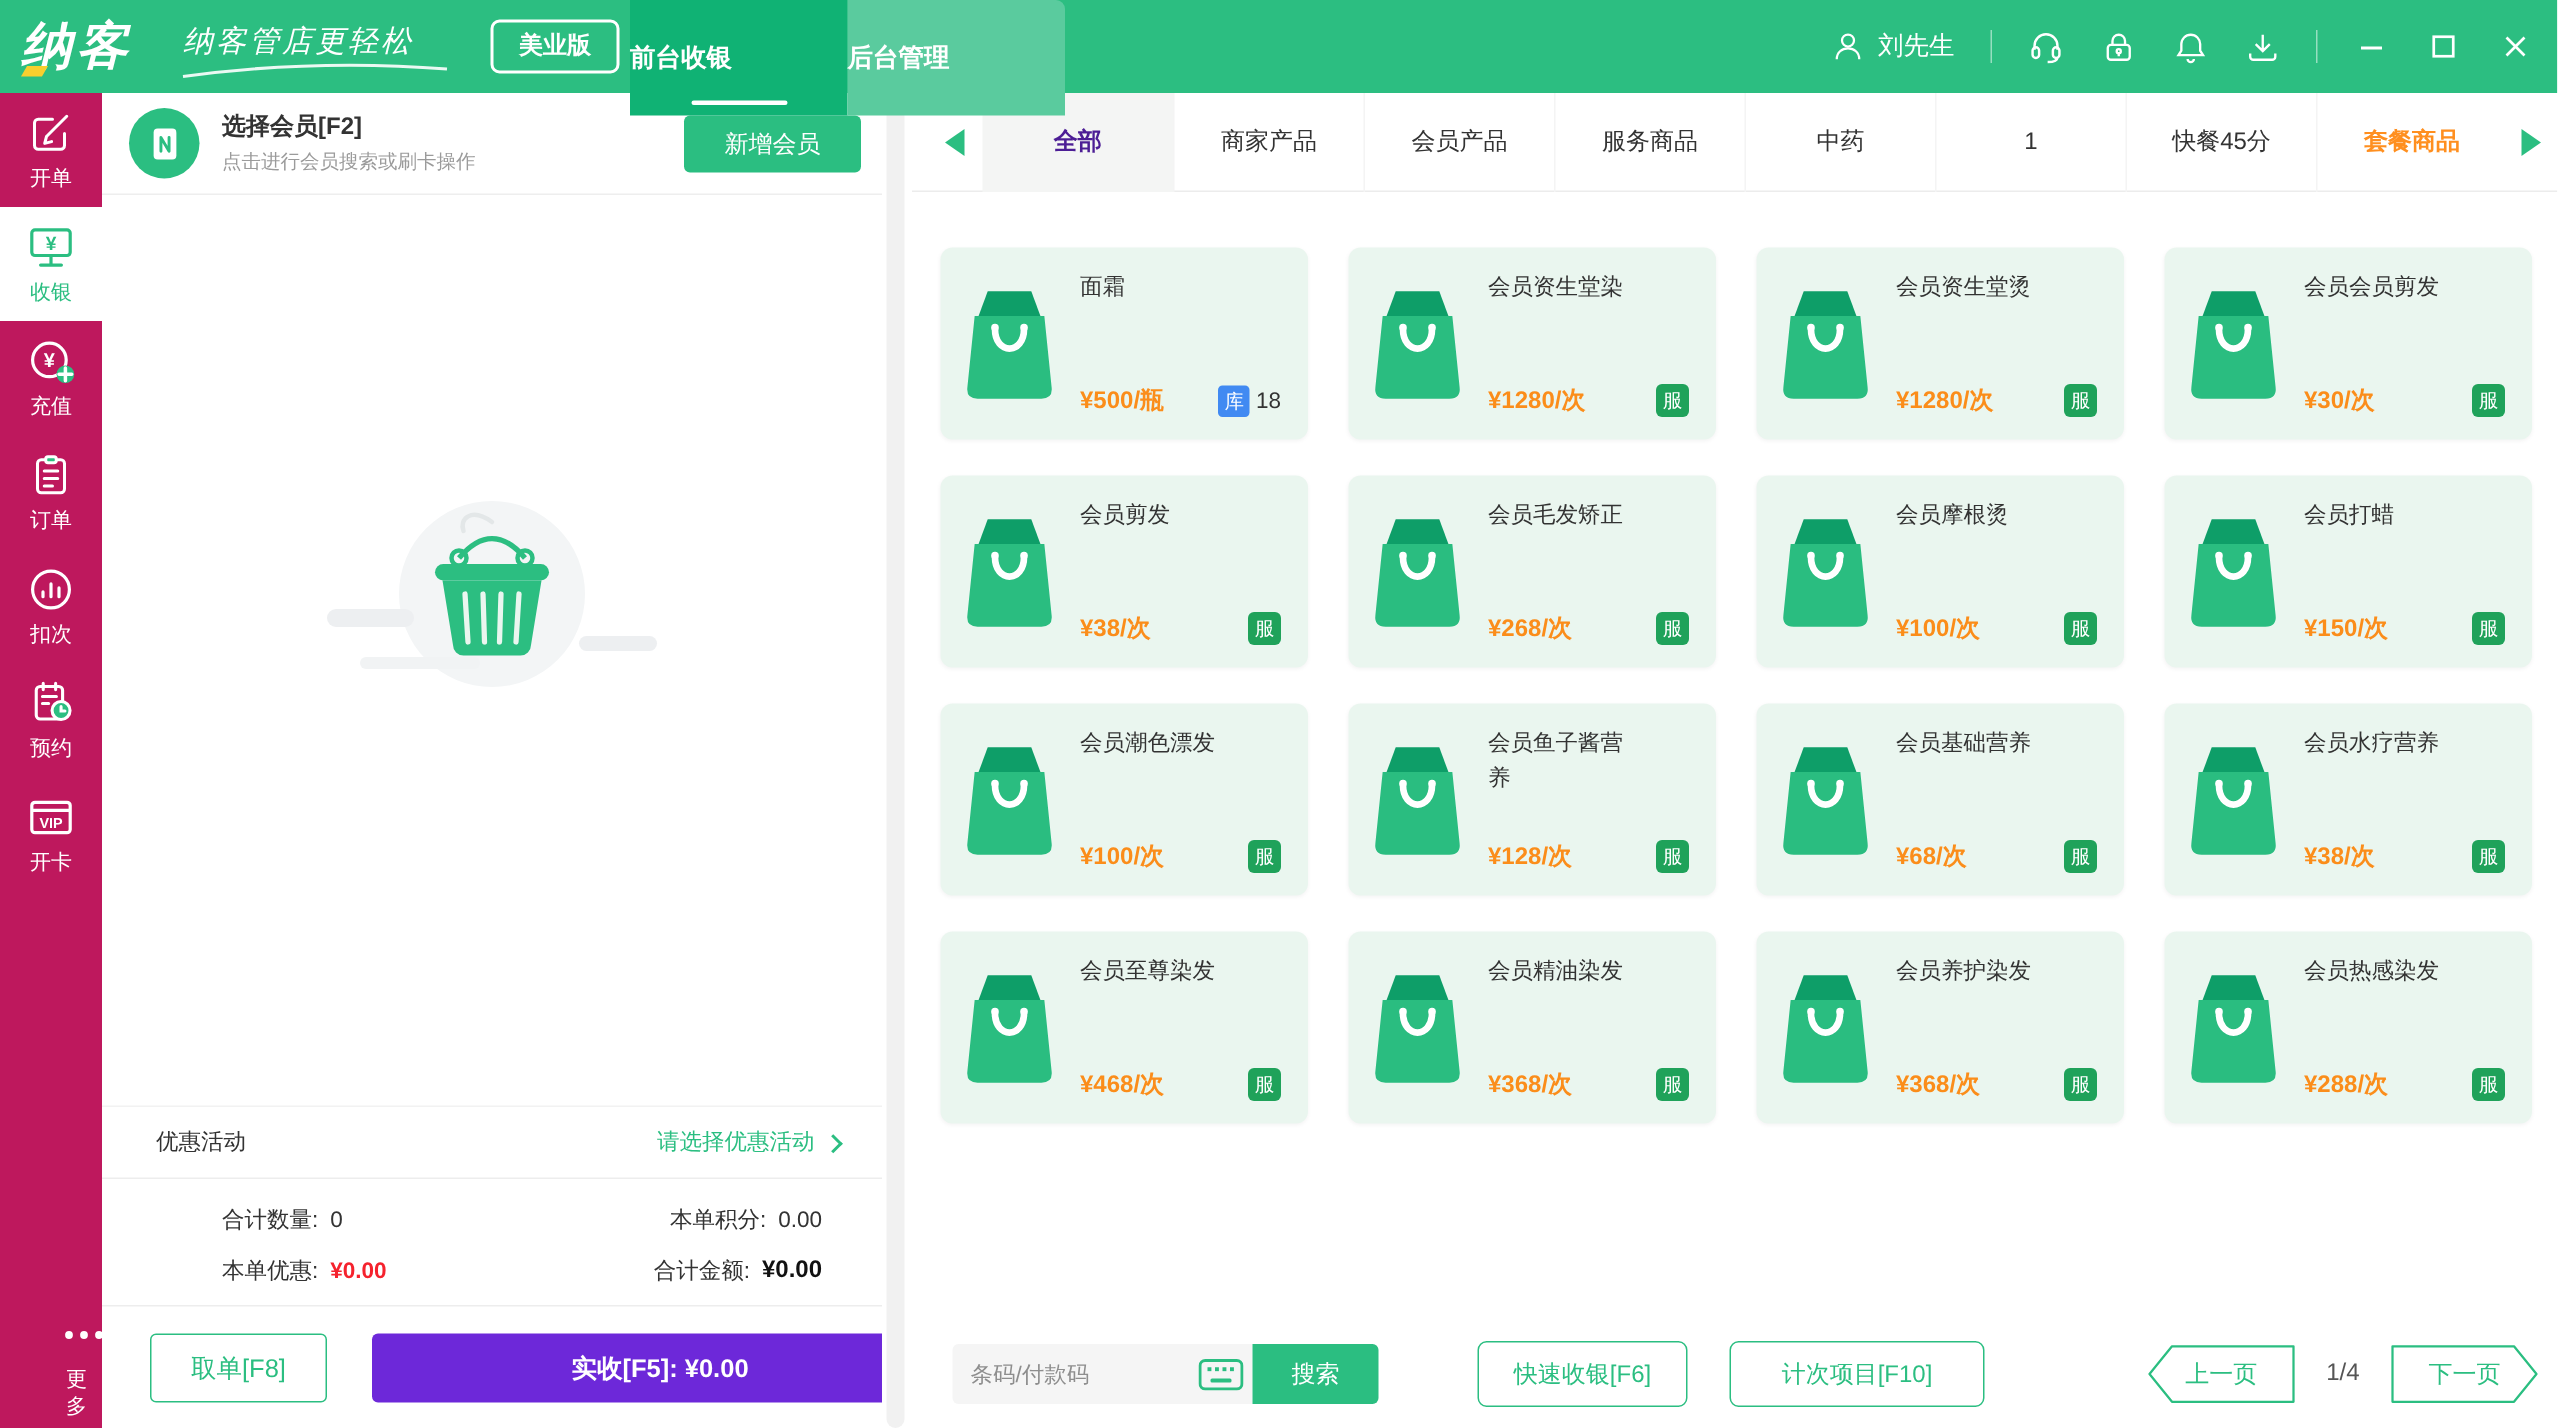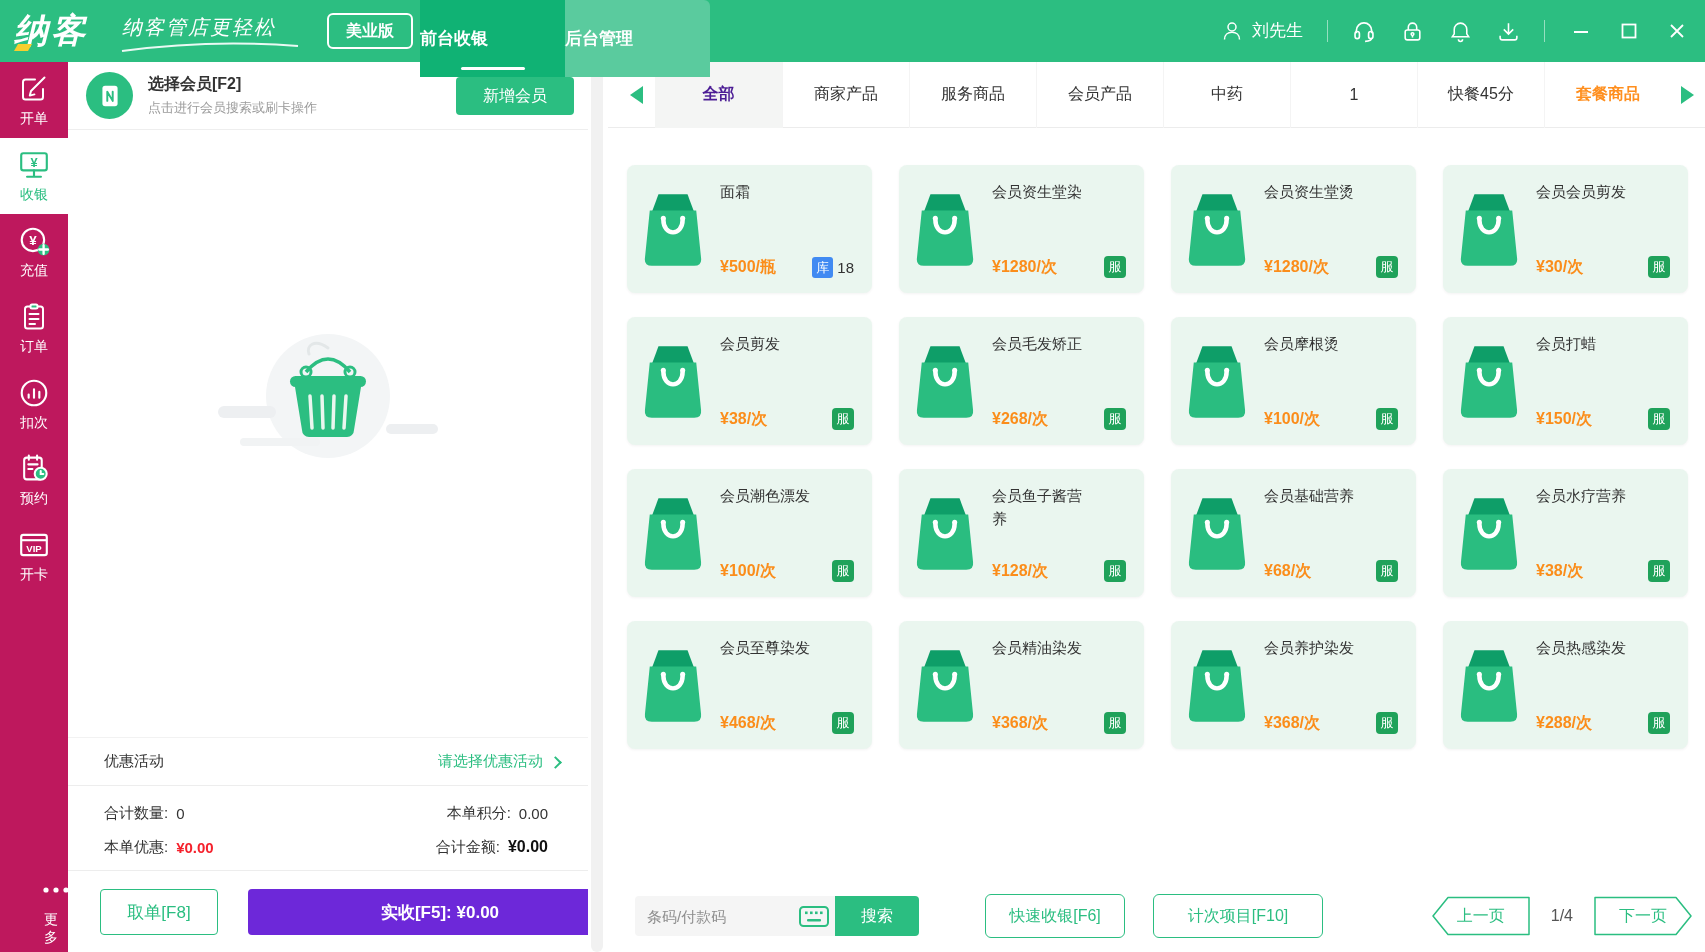--- a/index.html
+++ b/index.html
@@ -43,21 +43,21 @@
   .mp-sub{position:absolute;left:80px;top:37px;font-size:13px;color:#9B9B9B;}
   .mp-add{position:absolute;right:14px;top:15px;width:118px;height:38px;background:#2BBE81;color:#fff;border:none;
           border-radius:4px;font-size:16px;cursor:pointer;font-family:inherit;}
   .mp-empty{position:absolute;left:50%;top:258px;transform:translateX(-50%);}
   .mp-promo{position:absolute;left:0;top:675px;width:100%;height:48px;border-top:1px solid #F2F2F2;
             display:flex;align-items:center;padding:0 28px 0 36px;}
   .promo-label{font-size:15px;color:#333;}
   .promo-link{margin-left:auto;display:flex;align-items:center;gap:8px;color:#2BBE81;font-size:15px;cursor:pointer;}
   .chev{width:9px;height:9px;border-top:2px solid #2BBE81;border-right:2px solid #2BBE81;transform:rotate(45deg);margin-top:1px;}
   .mp-totals{position:absolute;left:0;top:723px;width:100%;height:85px;border-top:1px solid #EDEDED;padding:10px 40px 0 36px;}
-  .tot-row{display:flex;align-items:center;height:34px;font-size:15px;color:#333;}
+  .tot-row{display:flex;align-items:center;height:34px;font-size:15px;color:#333;margin-left:44px;}
   .tot-val{margin-left:8px;color:#333;}
   .tot-right{margin-left:auto;display:flex;align-items:center;}
   .val-red{margin-left:8px;color:#F5222D;font-weight:bold;}
   .val-black{margin-left:8px;color:#111;font-weight:bold;font-size:16px;}
   .mp-actions{position:absolute;left:0;top:808px;width:100%;height:82px;border-top:1px solid #EDEDED;}
   .btn-hold{position:absolute;left:32px;top:18px;width:118px;height:46px;background:#fff;border:1px solid #2BBE81;
             border-radius:4px;color:#2BBE81;font-size:17px;cursor:pointer;font-family:inherit;}
   .btn-pay{position:absolute;left:180px;top:18px;width:384px;height:46px;background:#6d28d9;border:none;border-radius:4px;
            color:#fff;font-size:17px;font-weight:bold;cursor:pointer;font-family:inherit;}
 
@@ -347,24 +347,24 @@
     <div class="cat-tabs">
       <i class="tri tri-left"></i>
       <div class="cat-list" id="cat-list">
           <div class="cat-tab active ">
        <span>全部</span>
      </div>
           <div class="cat-tab  ">
        <span>商家产品</span>
      </div>
           <div class="cat-tab  ">
+       <span>会员产品</span>
+     </div>
+          <div class="cat-tab  ">
        <span>服务商品</span>
-     </div>
-          <div class="cat-tab  ">
-       <span>会员产品</span>
      </div>
           <div class="cat-tab  ">
        <span>中药</span>
      </div>
           <div class="cat-tab  ">
        <span>1</span>
      </div>
           <div class="cat-tab  ">
        <span>快餐45分</span>
      </div>

